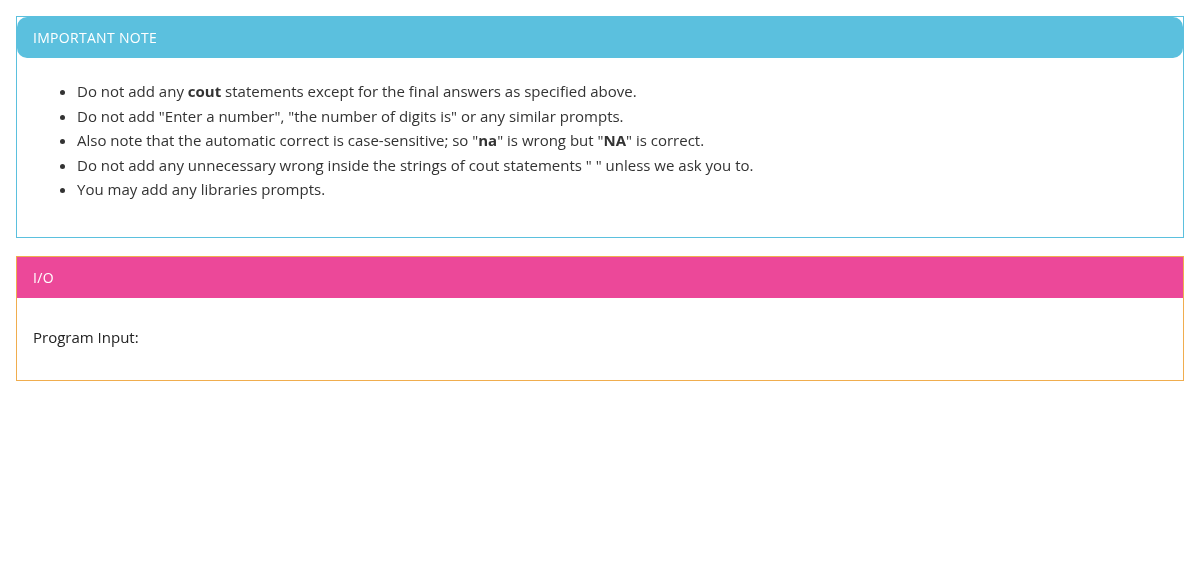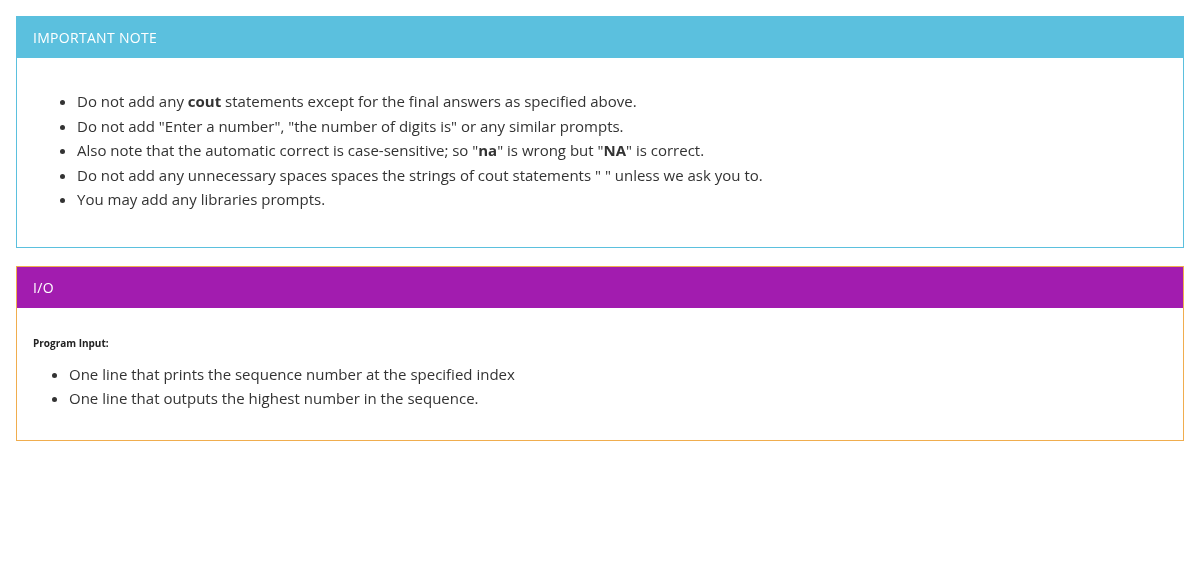--- a/index.html
+++ b/index.html
@@ -22,75 +22,72 @@
     border-color: #f0ad4e;
   }
   .panel-header {
     padding: 10px 16px;
     color: #ffffff;
     font-size: 14px;
     letter-spacing: 0.3px;
   }
   .panel-note .panel-header {
     background: #5bc0de;
+    border-radius: 10px;
   }
   .panel-io .panel-header {
-    background: #a21caf;
+    background: #ec4899;
   }
   .panel-body {
     padding: 20px 24px 28px 24px;
   }
   .panel-io .panel-body {
     padding: 18px 16px 22px 16px;
   }
   ul {
     list-style: disc;
     padding-left: 36px;
-    margin: 12px 0 8px 0;
+    margin: 0 0 8px 0;
   }
   li {
     margin: 2px 0;
     color: #333;
   }
   .section-heading {
-    font-weight: 700;
+    font-weight: 400;
     color: #222;
     margin: 10px 0 10px 0;
-    font-size: 10px;
+    font-size: 15px;
   }
   b { font-weight: 700; }
 </style>
 </head>
 <body>
 
 <div class="panel panel-note">
   <div class="panel-header">IMPORTANT NOTE</div>
   <div class="panel-body">
     <ul>
       <li>
         <span>Do not add any </span><b>cout</b><span> statements except for the final answers as specified above.</span>
       </li>
       <li>
         <span>Do not add "Enter a number", "the number of digits is" or any similar prompts.</span>
       </li>
       <li>
         <span>Also note that the automatic correct is case-sensitive; so "</span><b>na</b><span>" is wrong but "</span><b>NA</b><span>" is correct.</span>
       </li>
       <li>
-        <span>Do not add any unnecessary spaces spaces the strings of cout statements " " unless we ask you to.</span>
+        <span>Do not add any unnecessary wrong inside the strings of cout statements " " unless we ask you to.</span>
       </li>
       <li>
         <span>You may add any libraries prompts.</span>
       </li>
     </ul>
   </div>
 </div>
 
 <div class="panel panel-io">
   <div class="panel-header">I/O</div>
   <div class="panel-body">
     <div class="section-heading">Program Input:</div>
-    <ul>
-      <li>One line that prints the sequence number at the specified index</li>
-      <li>One line that outputs the highest number in the sequence.</li>
-    </ul>
   </div>
 </div>
 
 </body></html>

